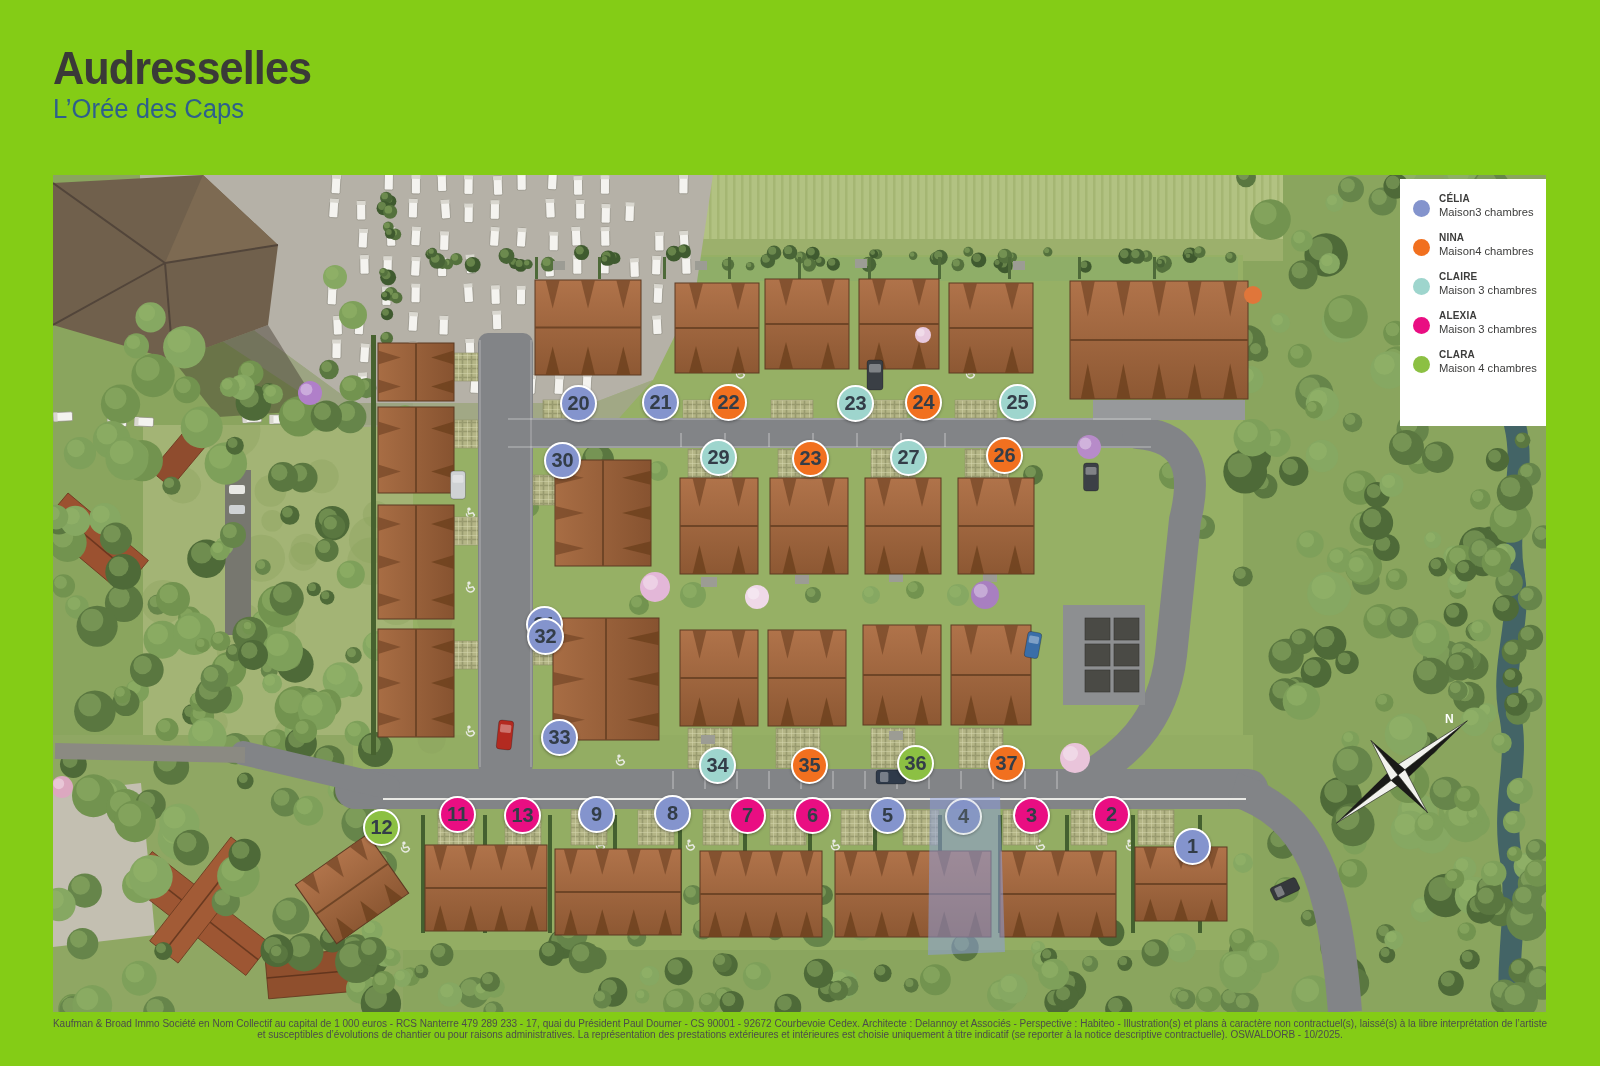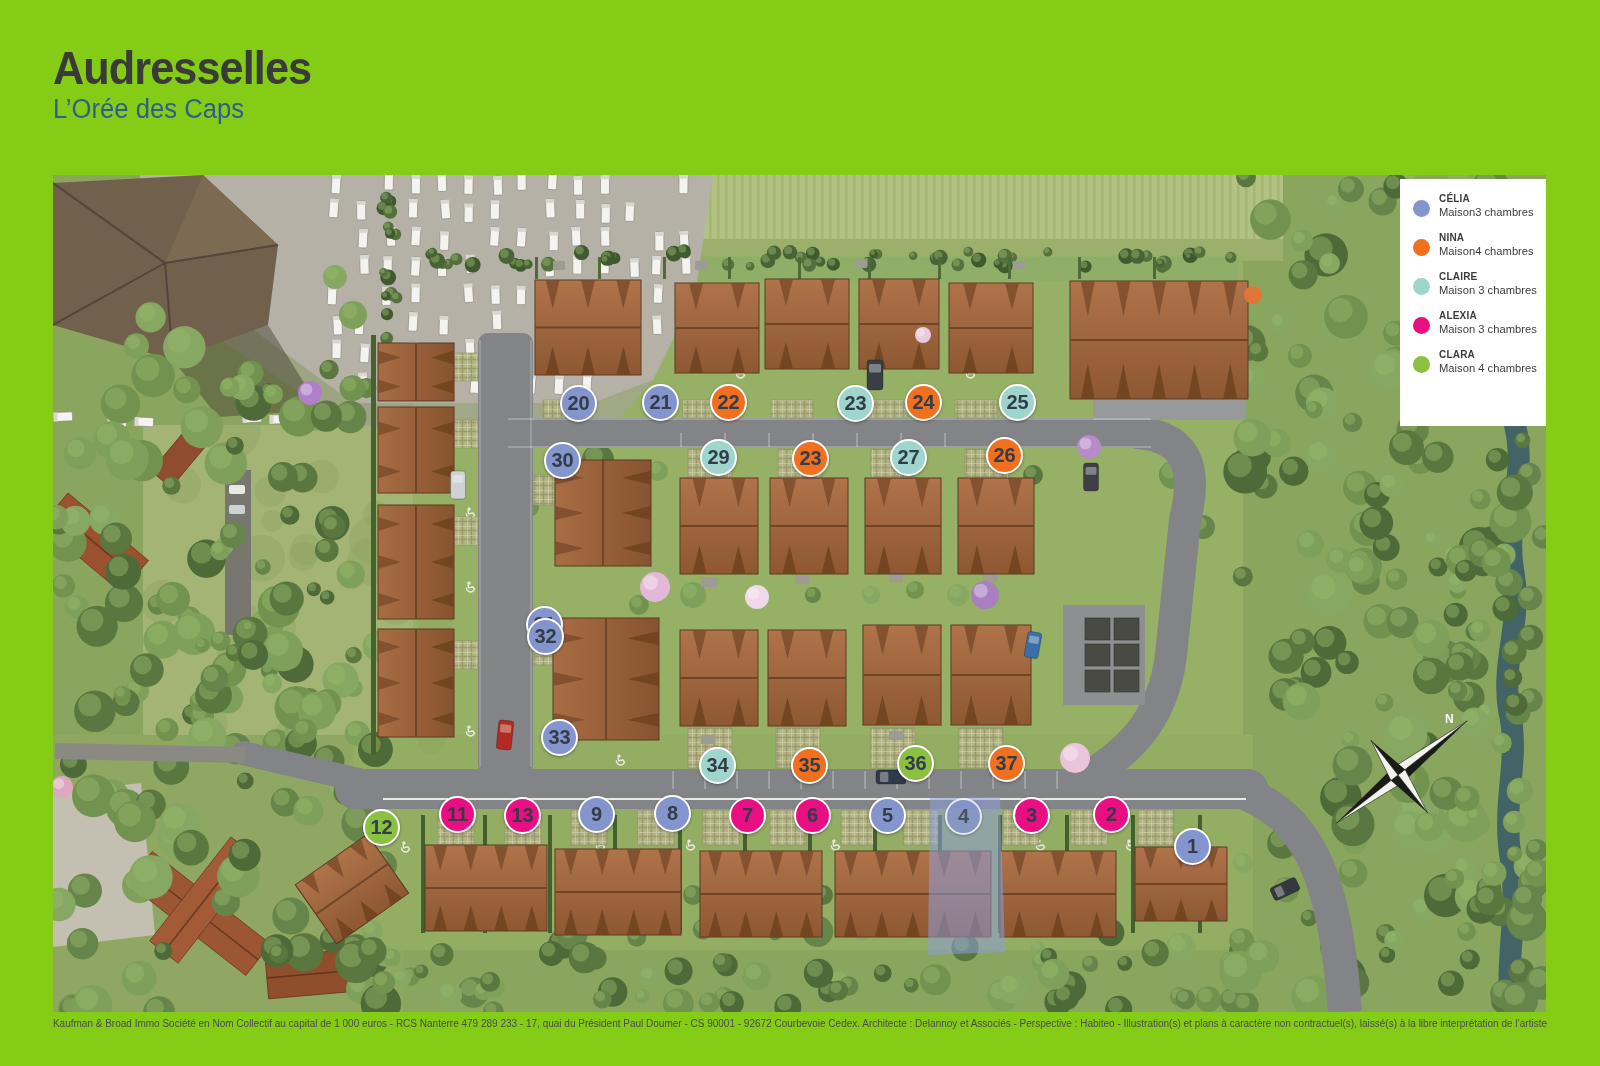--- a/index.html
+++ b/index.html
@@ -2087,14 +2087,15 @@
         <div class="ltext">
             <div class="lname">CLARA</div>
             <div class="ldesc">Maison 4 chambres</div>
           </div>
       </div>
     </div>
   </div>
 
   <div class="footer">
     <div>Kaufman &amp; Broad Immo Société en Nom Collectif au capital de 1 000 euros - RCS Nanterre 479 289 233 - 17, quai du Président Paul Doumer - CS 90001 - 92672 Courbevoie Cedex. Architecte : Delannoy et Associés - Perspective : Habiteo - Illustration(s) et plans à caractère non contractuel(s), laissé(s) à la libre interprétation de l’artiste</div>
+    <div>et susceptibles d’évolutions de chantier ou pour raisons administratives. La représentation des prestations extérieures et intérieures est choisie uniquement à titre indicatif (se reporter à la notice descriptive contractuelle). OSWALDORB - 10/2025.</div>
   </div>
 </div>
 
 </body></html>

